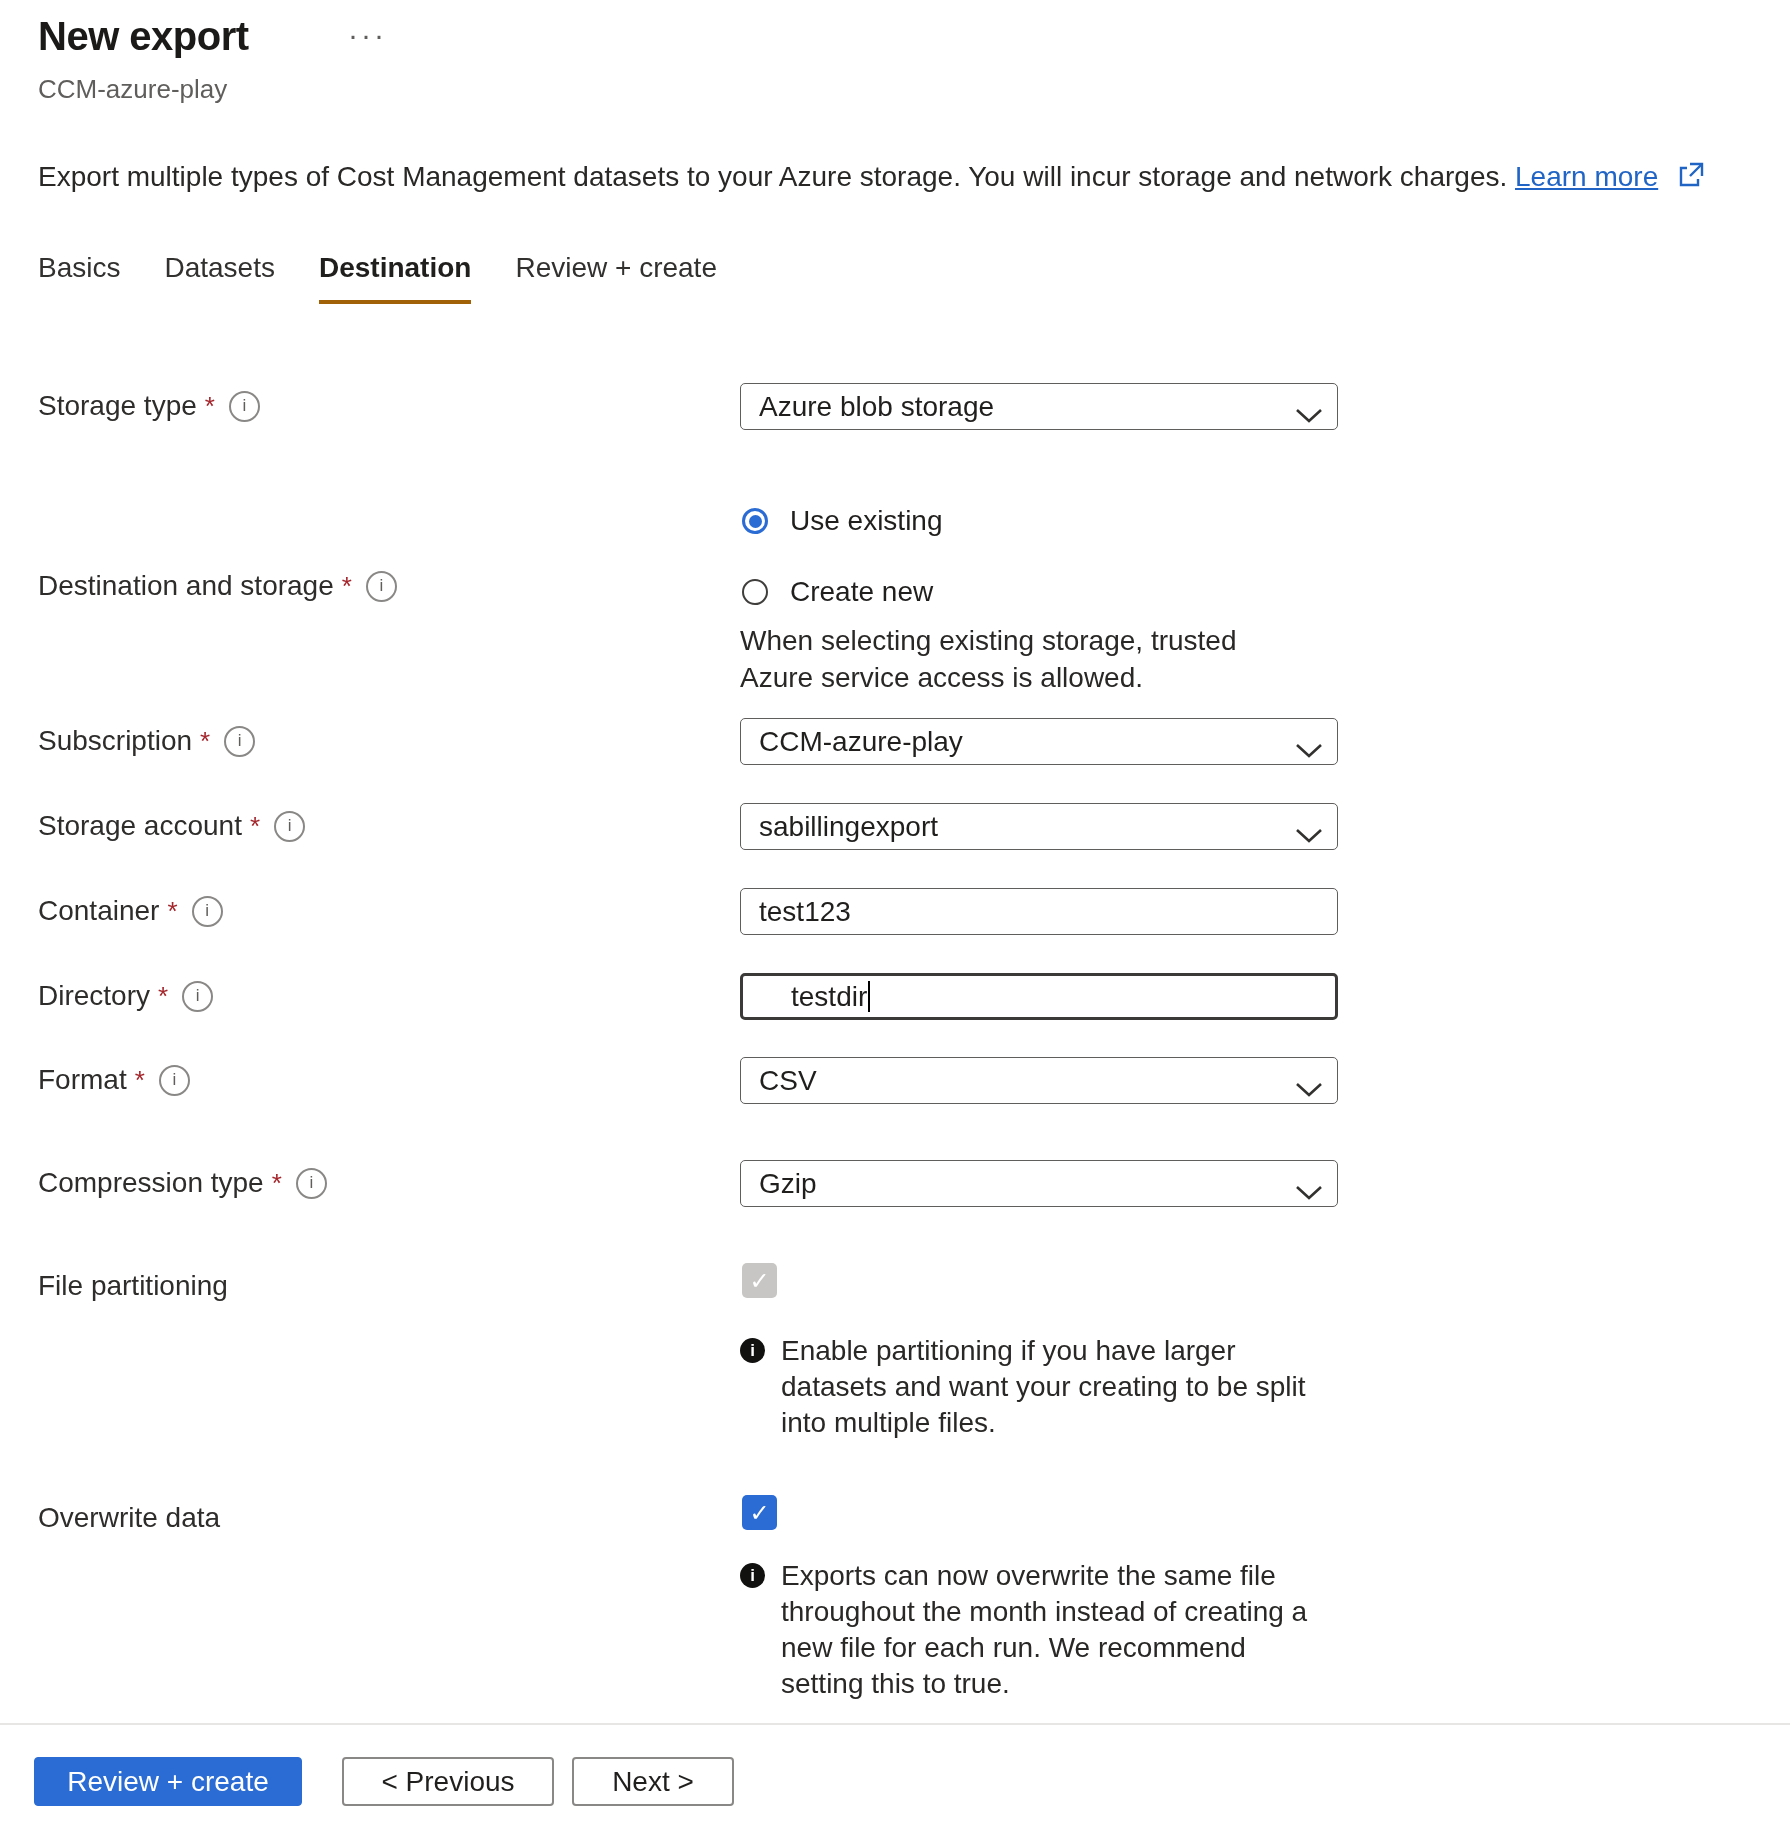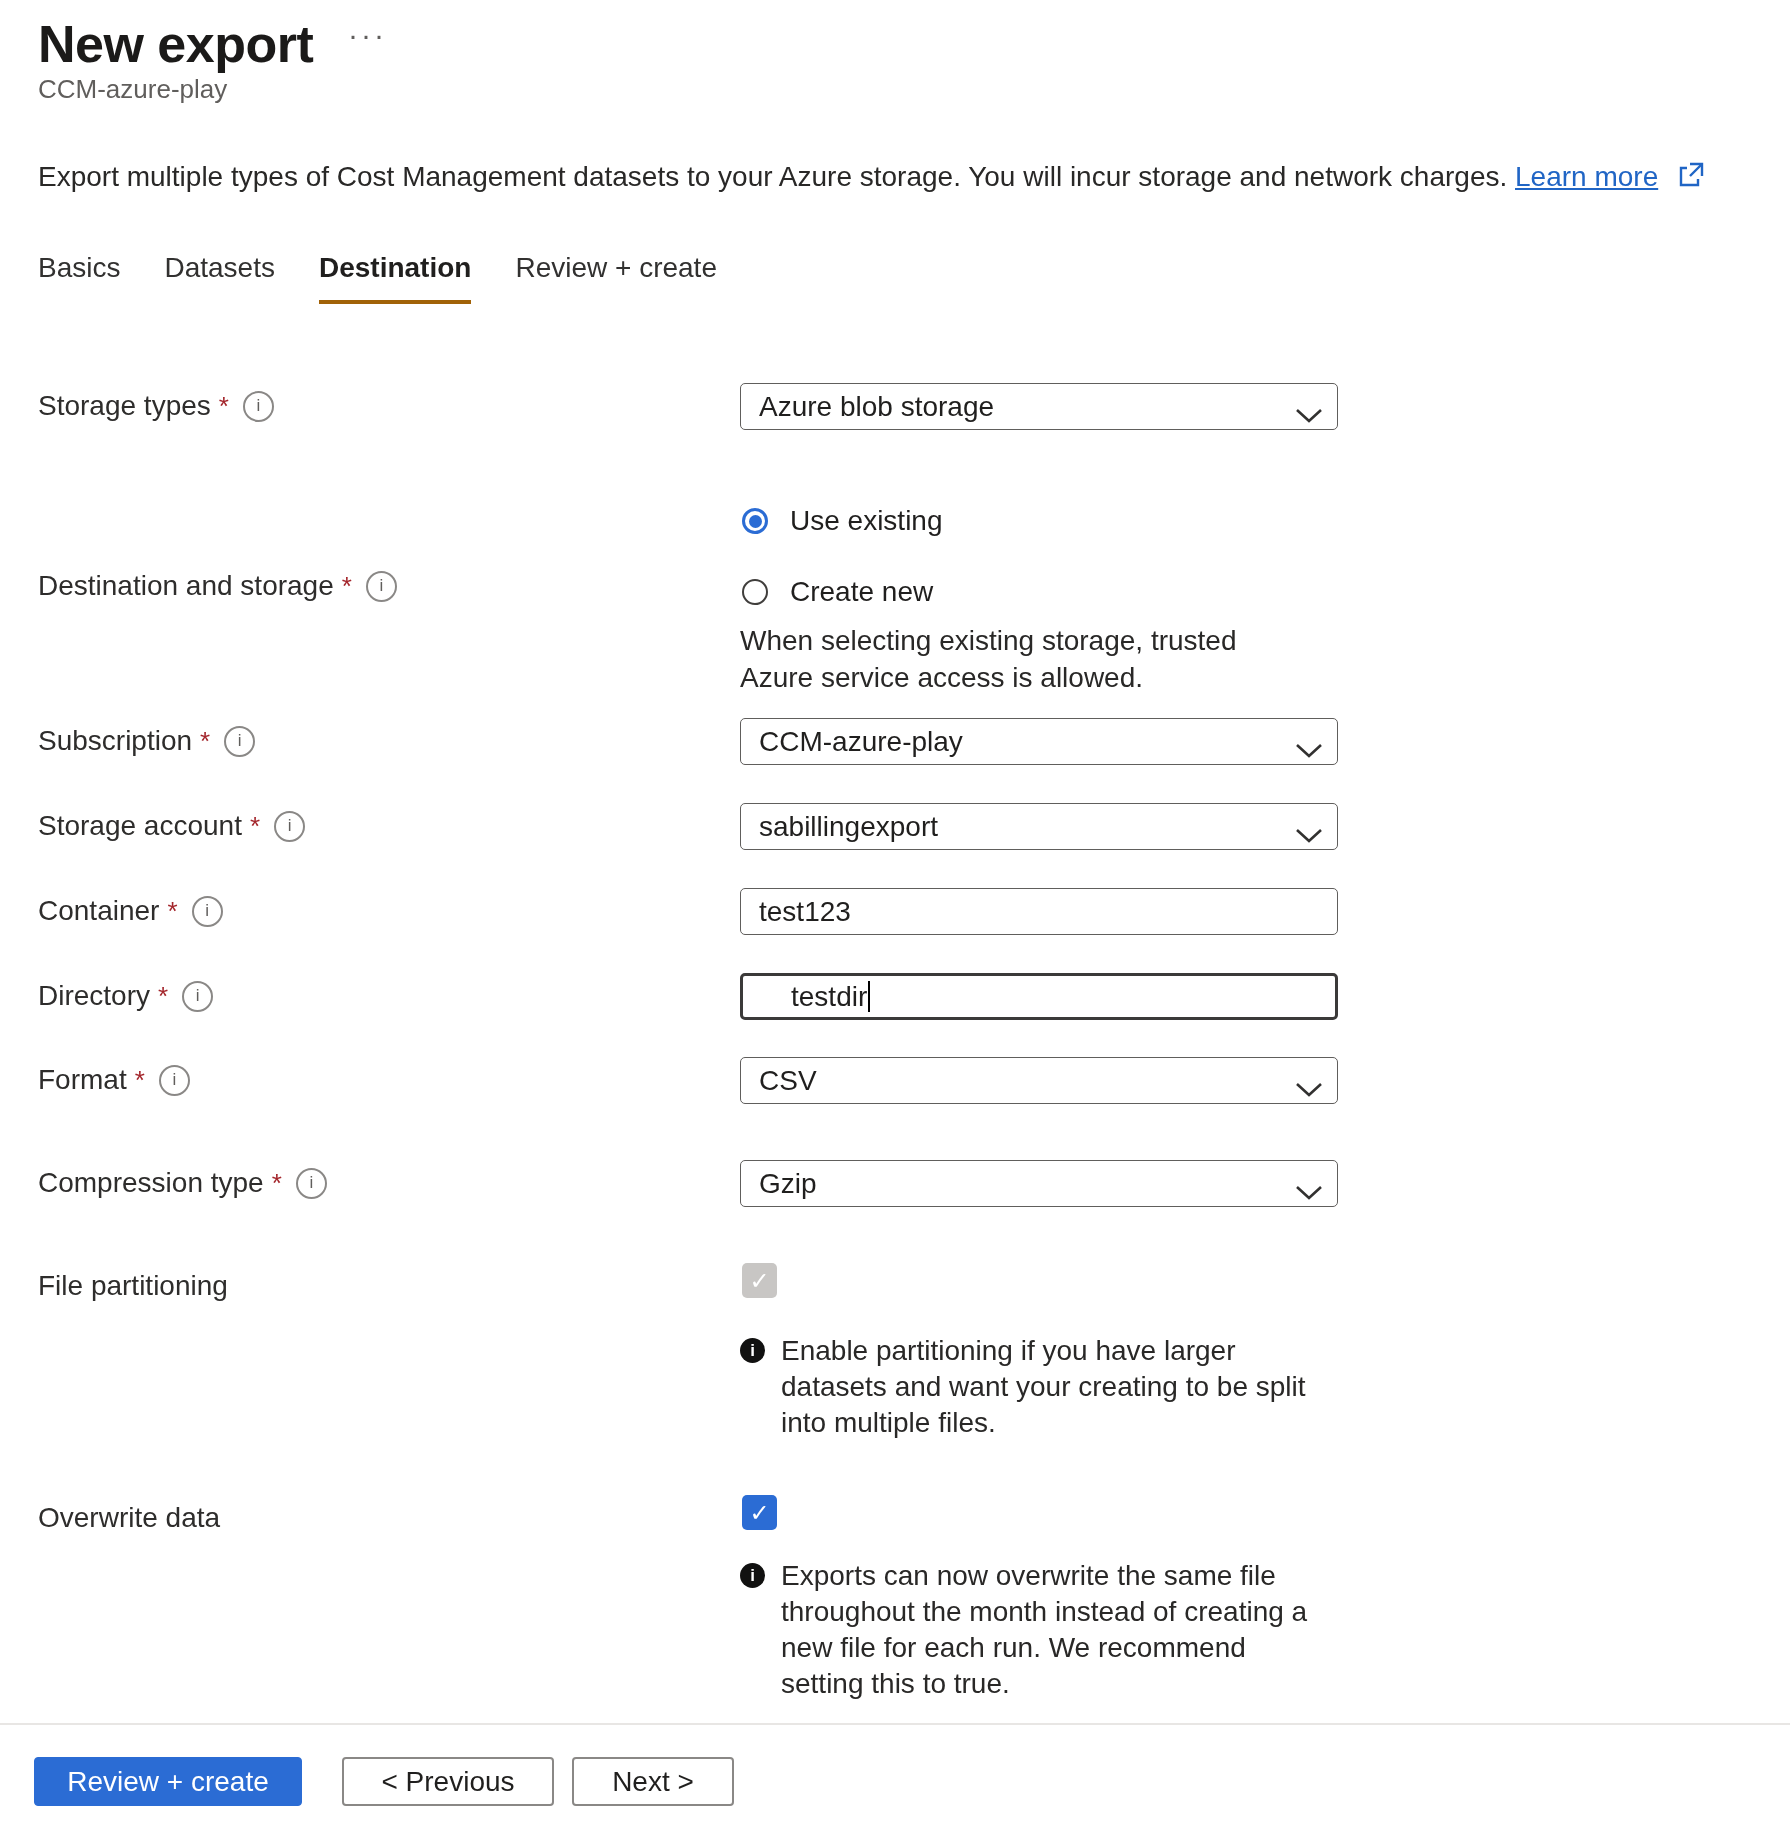--- a/index.html
+++ b/index.html
@@ -2,21 +2,21 @@
 <html><head>
 <meta charset="utf-8">
 <style>
   html,body{margin:0;padding:0;background:#fff;}
   #page{
     position:relative;width:1790px;height:1832px;background:#ffffff;
     font-family:"Liberation Sans","DejaVu Sans",sans-serif;color:#323130;overflow:hidden;
   }
   .abs{position:absolute;}
   
-  .title{left:38px;top:14px;font-size:52px;font-weight:700;color:#1b1a19;letter-spacing:-0.5px;}
+  .title{left:38px;top:14px;font-size:40px;font-weight:700;color:#1b1a19;letter-spacing:-0.5px;}
   .more{left:348px;top:18px;font-size:30px;color:#605e5c;letter-spacing:3px;cursor:pointer;}
   .subtitle{left:38px;top:74px;font-size:26px;color:#605e5c;}
   
   .desc{left:38px;top:160px;font-size:28px;color:#292827;white-space:nowrap;}
   .desc a{color:#2065c5;text-decoration:underline;cursor:pointer;}
   .ext-icon{display:inline-block;vertical-align:-4px;margin-left:10px;}
   
   .tabs{left:38px;top:252px;display:flex;gap:44px;font-size:28px;color:#323130;}
   .tab{padding-bottom:16px;cursor:pointer;}
   .tab.active{font-weight:700;color:#201f1e;border-bottom:4px solid #a16207;}
@@ -81,21 +81,21 @@
   </div>
 
   <div class="abs tabs">
     <div class="tab">Basics</div>
     <div class="tab">Datasets</div>
     <div class="tab active">Destination</div>
     <div class="tab">Review + create</div>
   </div>
 
   <div class="abs flabel" style="top:388px;">
-    <span>Storage types</span>
+    <span>Storage type</span>
     <span class="req">*</span>
     <span class="info-o">
         <span>i</span>
       </span>
   </div>
   <div class="abs ctrl" style="top:383px;">
     <span>Azure blob storage</span>
     <span class="chev">
       <svg width="28" height="16" viewBox="0 0 28 16">
           <polyline points="2,2 14,13 26,2" fill="none" stroke="#323130" stroke-width="2.6"></polyline>

